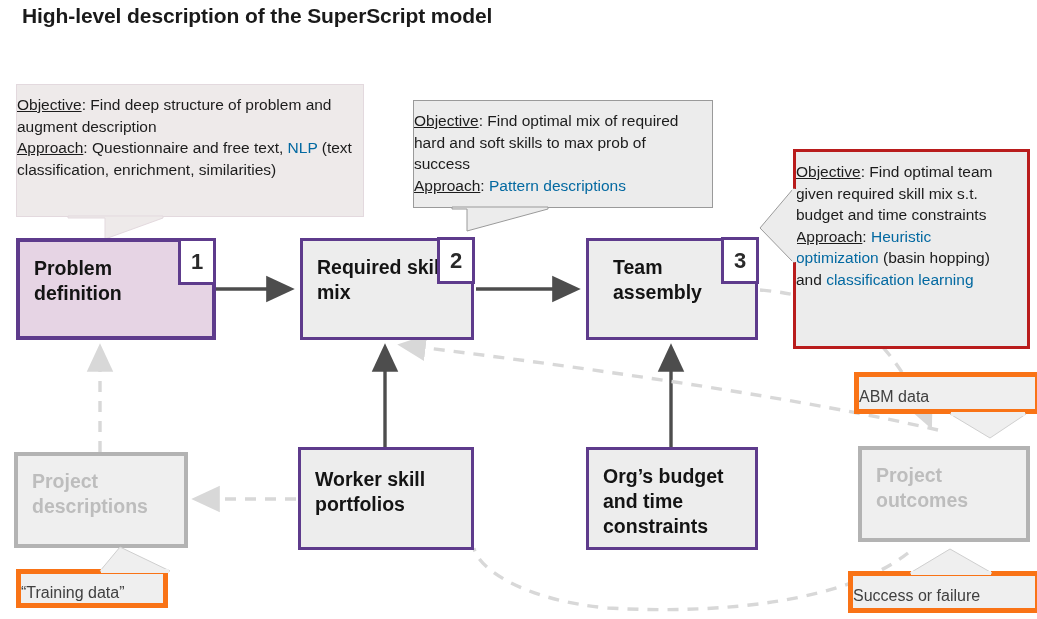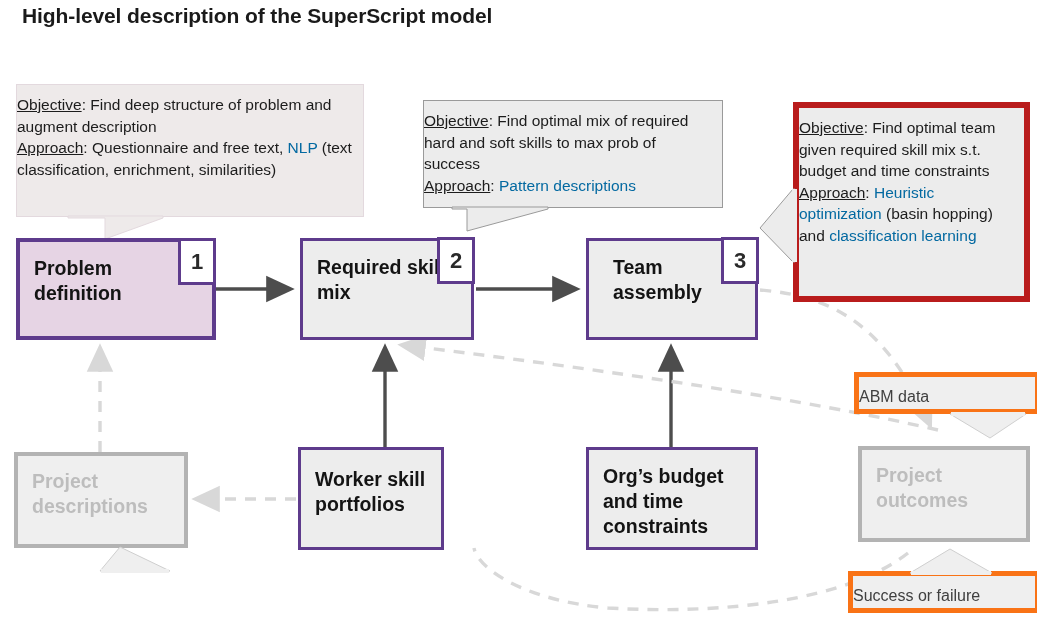--- a/index.html
+++ b/index.html
@@ -26,21 +26,21 @@
   .callout{
     position:absolute;
     background:#ececec;
     box-sizing:border-box;
     font-size:15.5px;line-height:21.5px;
     color:#1c1c1c;
     padding:9px 11px 8px 0;
   }
   .callout.c1{background:#eeeaea;border:1px solid #e3d9de;}
   .callout.c2{border:1px solid #9a9a9a;}
-  .callout.c3{border:6px solid #b91c1c;}
+  .callout.c3{border:3px solid #b91c1c;margin-top:47px;}
   .callout.dim{border:5px solid #f97316;background:#efefef;color:#404040;}
   .u{text-decoration:underline;}
   .pv{color:#0369a1;}
 
   
   .pbox{
     position:absolute;box-sizing:border-box;
     border:4px solid #5e3b8c;
     background:#ededed;
     font-size:19.5px;font-weight:bold;line-height:25px;
@@ -101,21 +101,21 @@
   </svg>
 
   <div class="callout c1" style="left:8px;top:84px;width:348px;height:133px;">
     <span class="u">Objective</span><span>: Find deep structure of problem and augment description</span><br>
     <span class="u">Approach</span><span>: Questionnaire and free text, </span><span class="pv">NLP</span><span> (text classification, enrichment, similarities)</span>
   </div>
   <svg style="position:absolute;left:55px;top:215px;width:110px;height:26px;">
     <path d="M5,1 L100,1 L100,3 L42,24 L42,3 L5,3 z" fill="#eeeaea" stroke="#e3d9de" stroke-width="1"></path>
   </svg>
 
-  <div class="callout c2" style="left:405px;top:100px;width:300px;height:108px;margin-left:10px;">
+  <div class="callout c2" style="left:405px;top:100px;width:300px;height:108px;">
     <span class="u">Objective</span><span>: Find optimal mix of required hard and soft skills to max prob of success</span><br>
     <span class="u">Approach</span><span>: </span><span class="pv">Pattern descriptions</span>
   </div>
   <svg style="position:absolute;left:440px;top:206px;width:110px;height:26px;">
     <path d="M4,1 L100,1 L100,3 L19,25 L19,3 L4,3 z" fill="#ececec" stroke="#9a9a9a" stroke-width="1"></path>
   </svg>
 
   <div class="callout c3" style="left:785px;top:102px;width:237px;height:200px;">
     <span class="u">Objective</span><span>: Find optimal team given required skill mix s.t. budget and time constraints</span><br>
     <span class="u">Approach</span><span>: </span><span class="pv">Heuristic optimization</span><span> (basin hopping) and </span><span class="pv">classification learning</span>
@@ -133,36 +133,39 @@
   <div class="pbox thin" style="left:292px;top:238px;width:174px;height:102px;">
     <span>Required skill mix</span>
     <span class="badge">2</span>
   </div>
 
   <div class="pbox thin" style="left:578px;top:238px;width:172px;height:102px;padding-left:24px;">
     <span>Team assembly</span>
     <span class="badge">3</span>
   </div>
 
-  <div class="pbox thin" style="left:290px;top:447px;width:146px;height:103px;padding-top:17px;">
+  <div class="pbox thin" style="left:290px;top:447px;width:176px;height:103px;padding-top:17px;">
     <span>Worker skill portfolios</span>
   </div>
 
   <div class="pbox thin" style="left:578px;top:447px;width:172px;height:103px;">
     <span>Org’s budget and time constraints</span>
   </div>
 
   <div class="gbox" style="left:6px;top:452px;width:174px;height:96px;">
     <span>Project descriptions</span>
   </div>
 
   <div class="gbox" style="left:850px;top:446px;width:172px;height:96px;">
     <span>Project outcomes</span>
   </div>
 
+  <div class="callout dim" style="left:8px;top:569px;width:152px;height:39px;padding-top:8px;font-size:16px;">
+    <span>“Training data”</span>
+  </div>
   <svg style="position:absolute;left:90px;top:545px;width:80px;height:28px;">
     <path d="M2,26 L22,2 L72,26 z" fill="#efefef" stroke="#cfcfcf" stroke-width="1"></path>
     <rect x="3" y="24" width="68" height="4" fill="#efefef"></rect>
   </svg>
 
   <div class="callout dim" style="left:846px;top:372px;width:186px;height:42px;padding-top:9px;font-size:16px;">
     <span>ABM data</span>
   </div>
   <svg style="position:absolute;left:940px;top:412px;width:86px;height:28px;">
     <path d="M2,2 L78,2 L42,26 z" fill="#efefef" stroke="#cfcfcf" stroke-width="1"></path>

